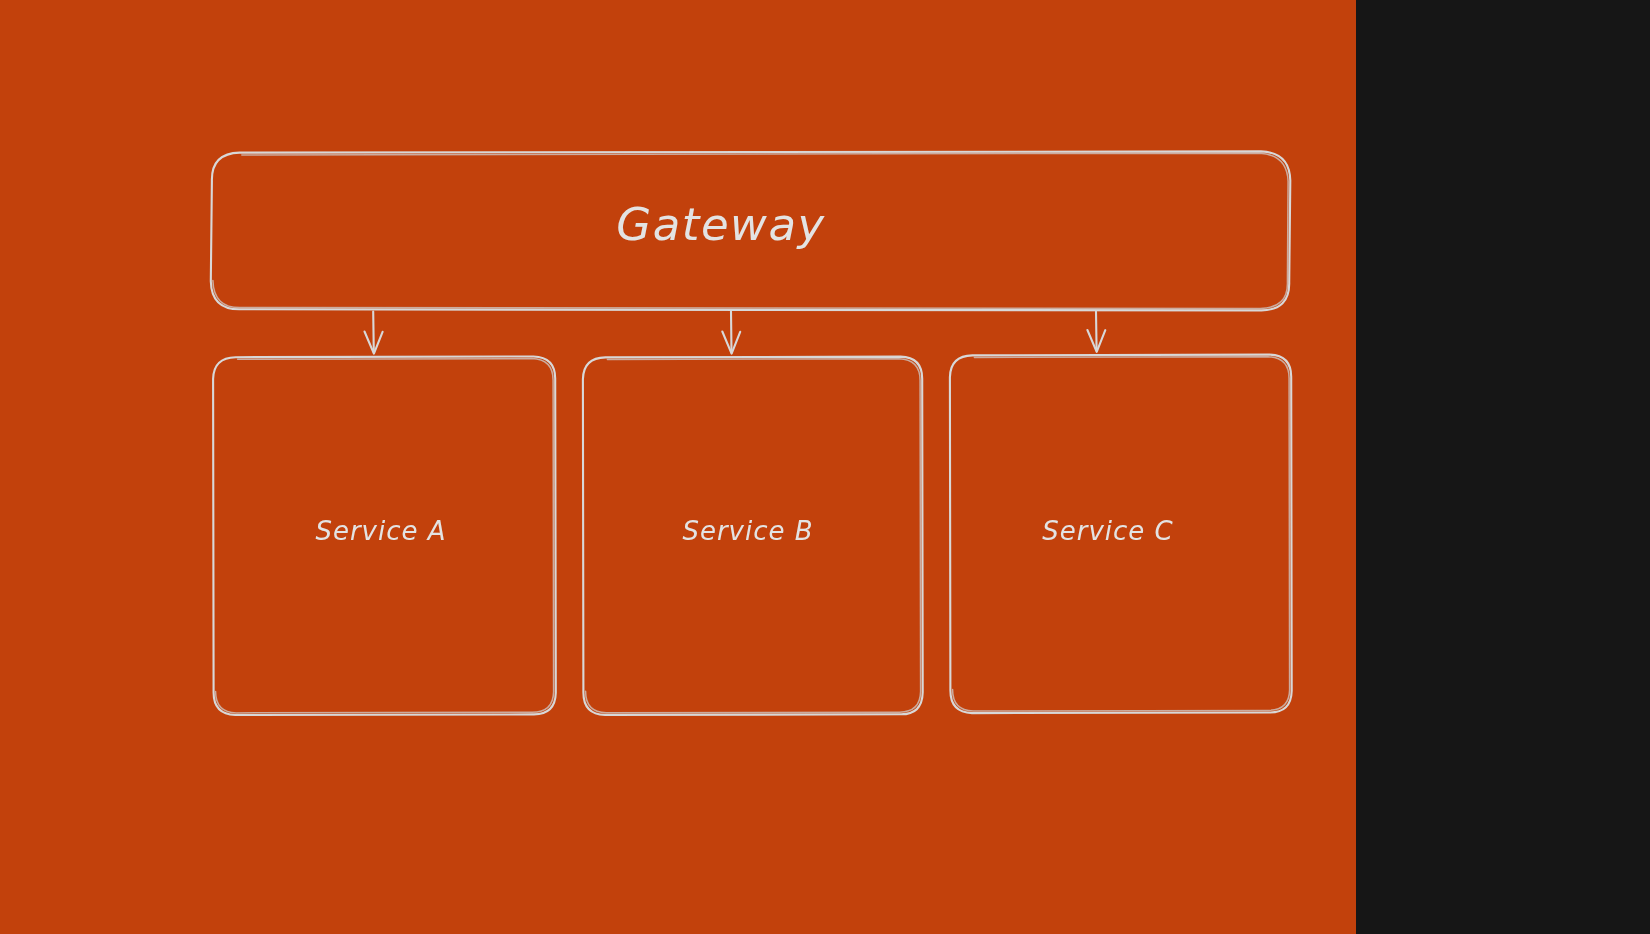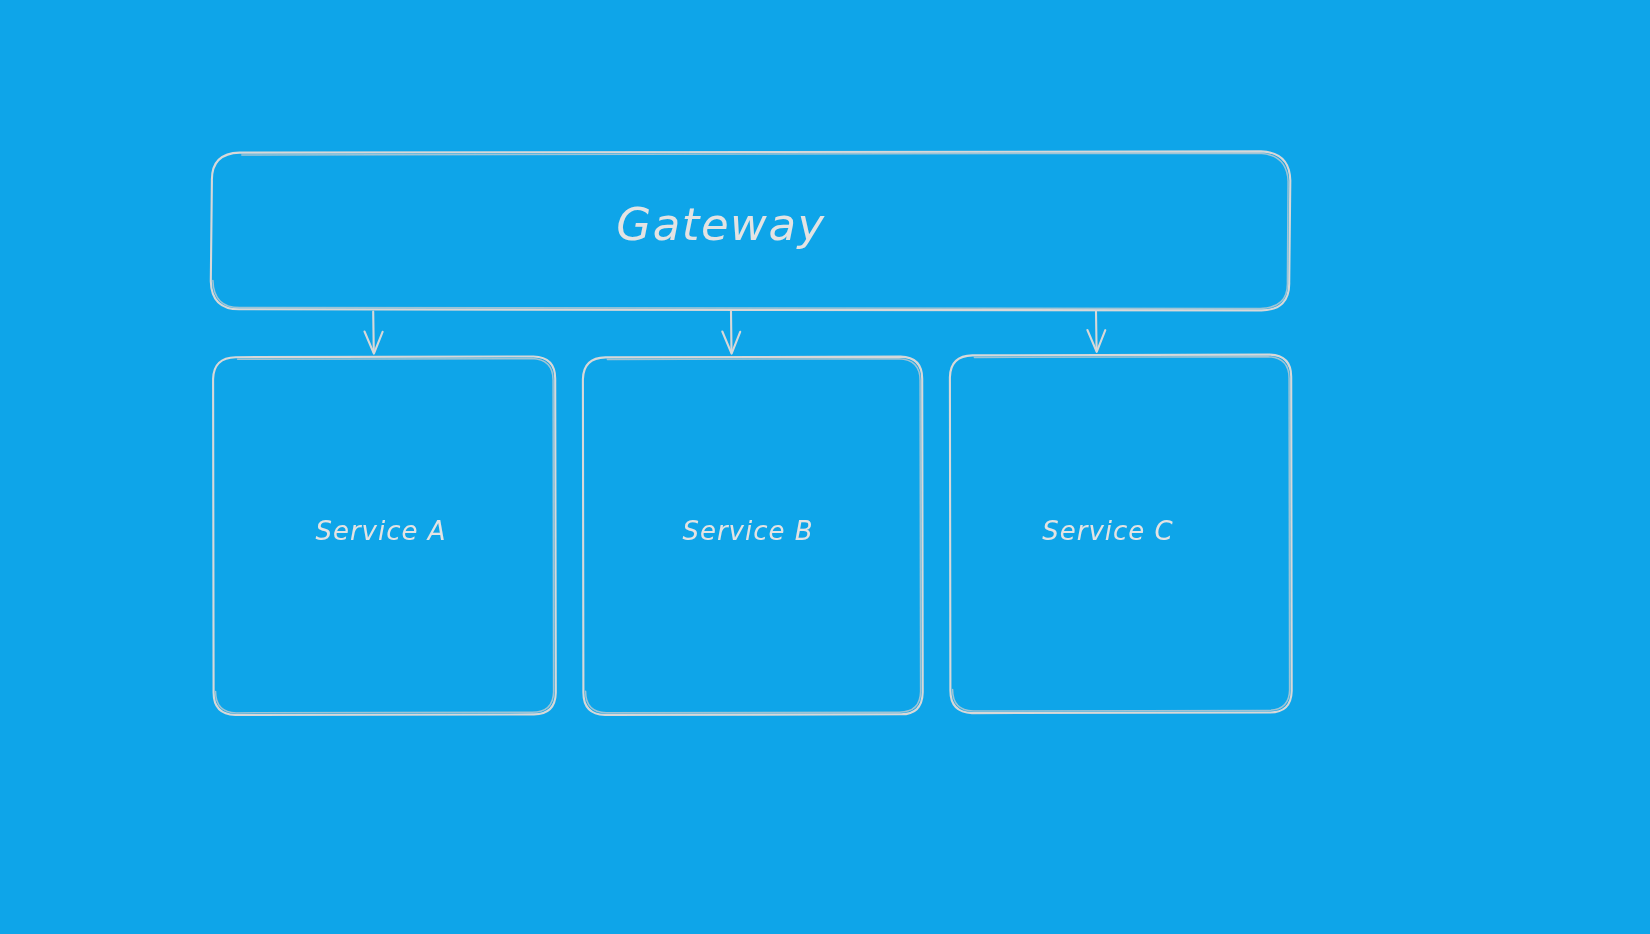--- a/index.html
+++ b/index.html
@@ -9,23 +9,23 @@
     background: #161616;
   }
   body {
     width: 1650px;
     height: 934px;
     overflow: hidden;
     font-family: "DejaVu Sans", sans-serif;
   }
   #canvas {
     position: relative;
-    width: 1650px;
+    width: 1356px;
     height: 934px;
-    background: #0ea5e9;
+    background: #c2410c;
   }
   #diagram-svg {
     position: absolute;
     left: 0;
     top: 0;
     width: 1650px;
     height: 934px;
     display: block;
   }
   .node-label {

